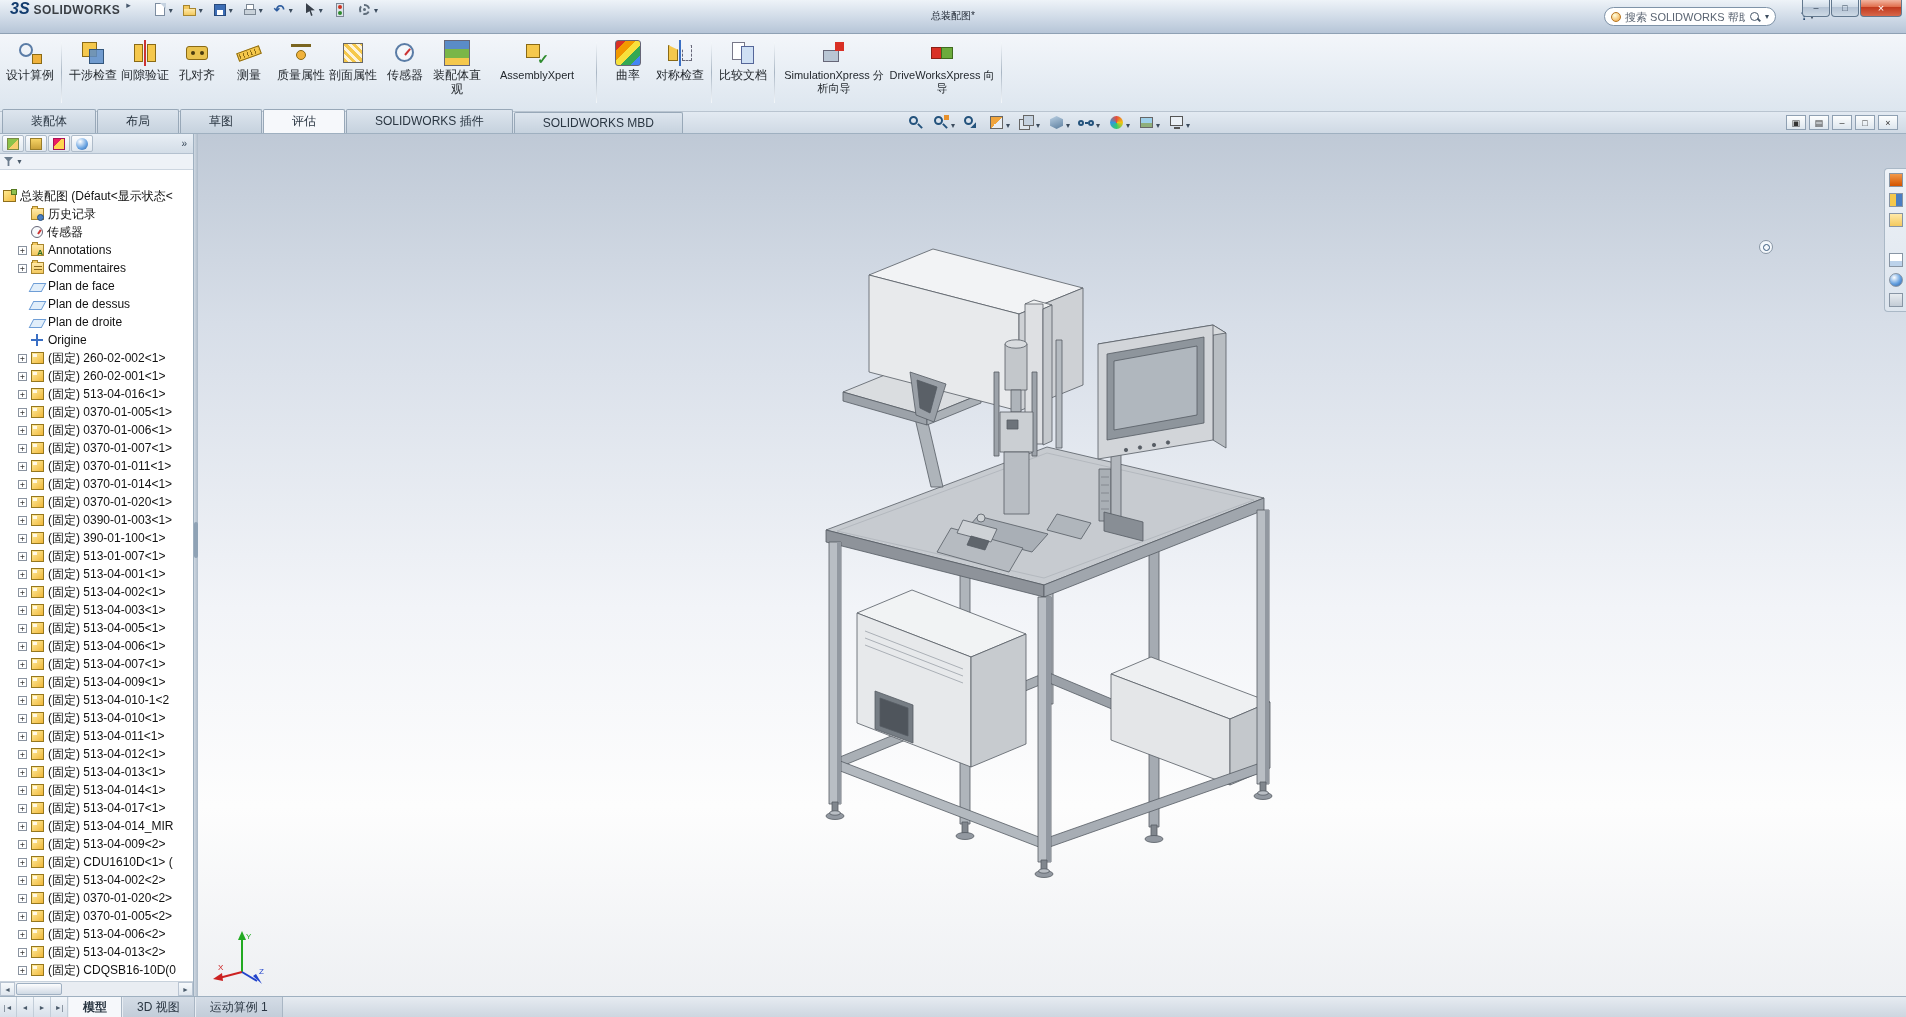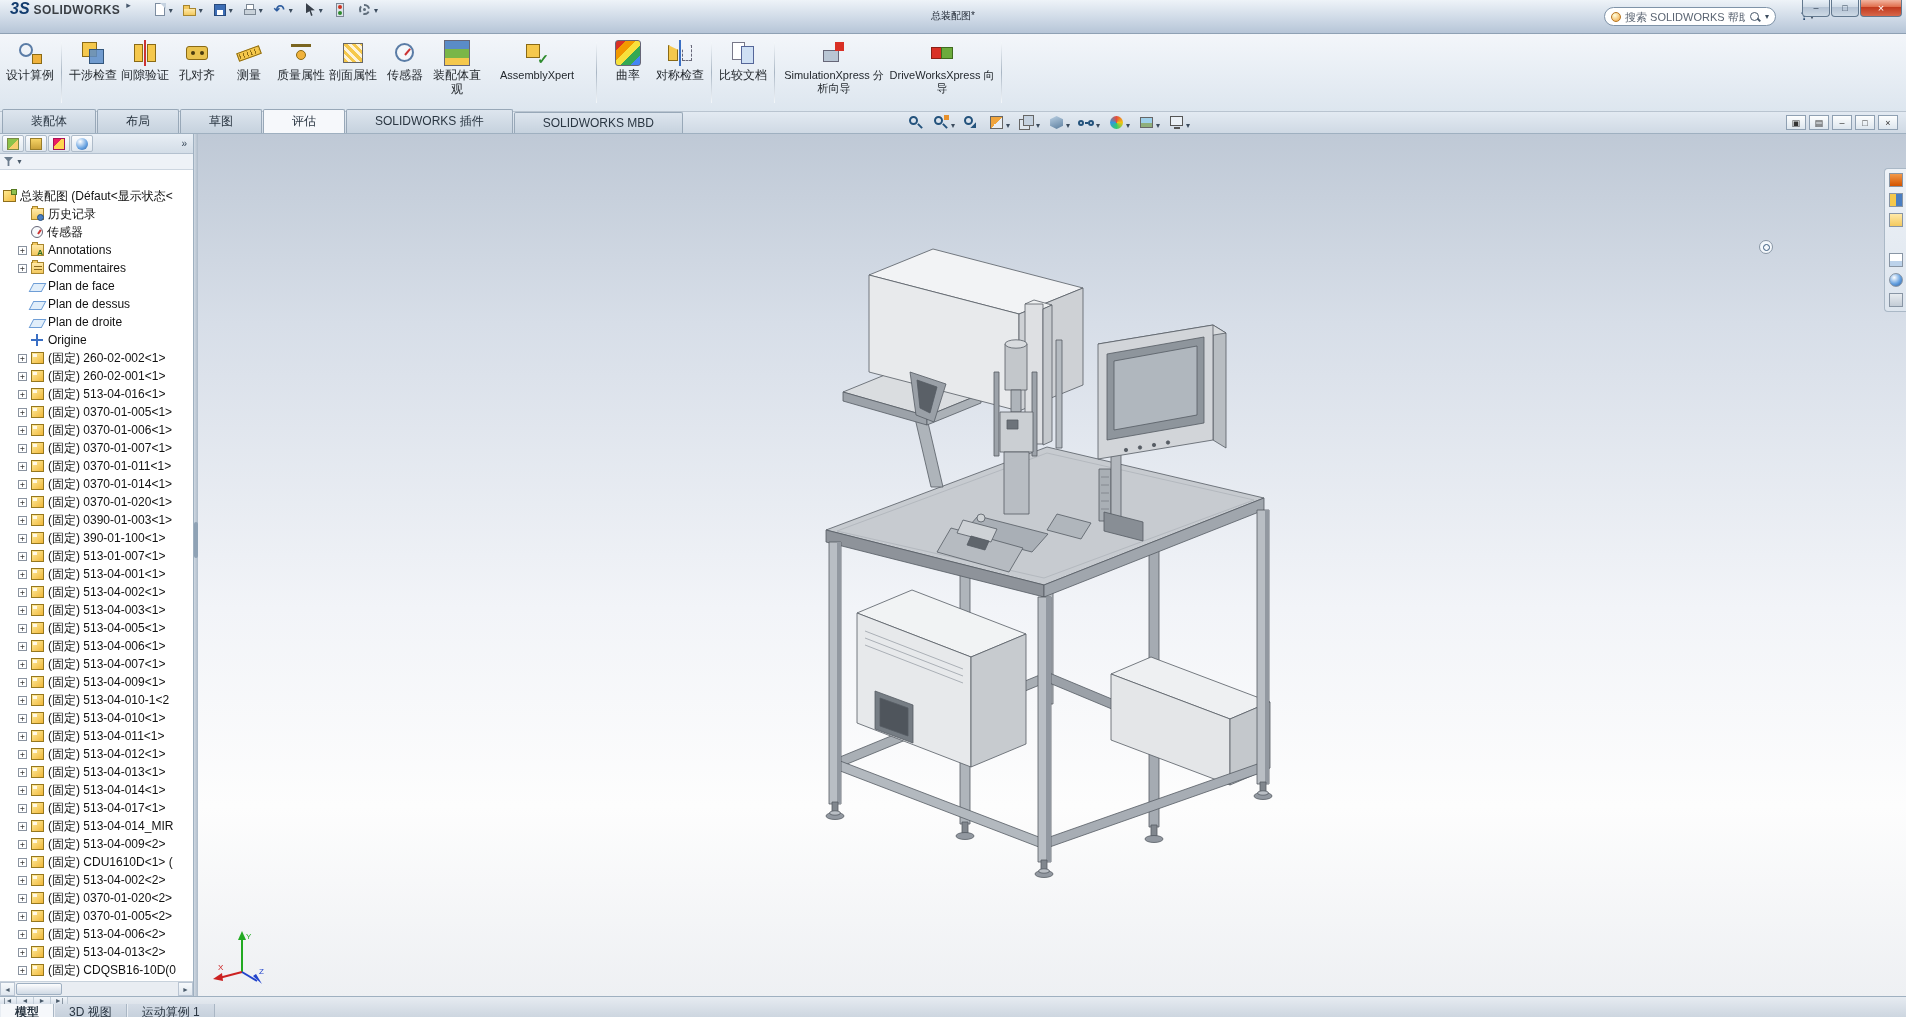--- a/index.html
+++ b/index.html
@@ -192,21 +192,21 @@
   .tp-ico.design-library{background:linear-gradient(90deg,#f5c84c 50%,#4a7ec2 50%);}
   .tp-ico.file-explorer{background:linear-gradient(#ffe9a8,#f3c95f);}
   .tp-ico.search{background:#f4f8fc;}
   .tp-ico.search::after{content:"";position:absolute;left:3px;top:3px;width:5px;height:5px;border:1.5px solid #3a5a7c;border-radius:50%;}
   .tp-ico.view-palette{background:linear-gradient(#fff 60%,#bcd2ea 60%);}
   .tp-ico.appearances{background:radial-gradient(circle at 35% 30%,#fff,#64a0e0 55%,#2c5c9c);border-radius:50%;}
   .tp-ico.custom-properties{background:linear-gradient(#e8ecf0,#c3ccd6);}
 
   
   #bottombar{position:absolute;left:0;right:0;bottom:0;height:21px;background:linear-gradient(#e6ebf1,#cdd6e0);
-    border-top:1px solid #9fb0c0;display:flex;align-items:stretch;flex-direction:column;}
+    border-top:1px solid #9fb0c0;display:flex;align-items:stretch;}
   .tabscroll{display:flex;}
   .tsb{width:17px;display:flex;align-items:center;justify-content:center;font-size:7px;color:#4a5a6a;
     border-right:1px solid #c2cdd8;background:linear-gradient(#f2f6fa,#d8e0ea);}
   .btabs{display:flex;align-items:stretch;}
   .btab{padding:0 14px;display:flex;align-items:center;font-size:12px;color:#2a3642;white-space:nowrap;
     background:linear-gradient(#d4dce6,#c2cdd9);border-right:1px solid #a9b6c4;border-left:1px solid #e8edf3;}
   .btab.active{background:#f6f8fb;font-weight:bold;}
   .statusfill{flex:1;}
 </style>
 </head>

